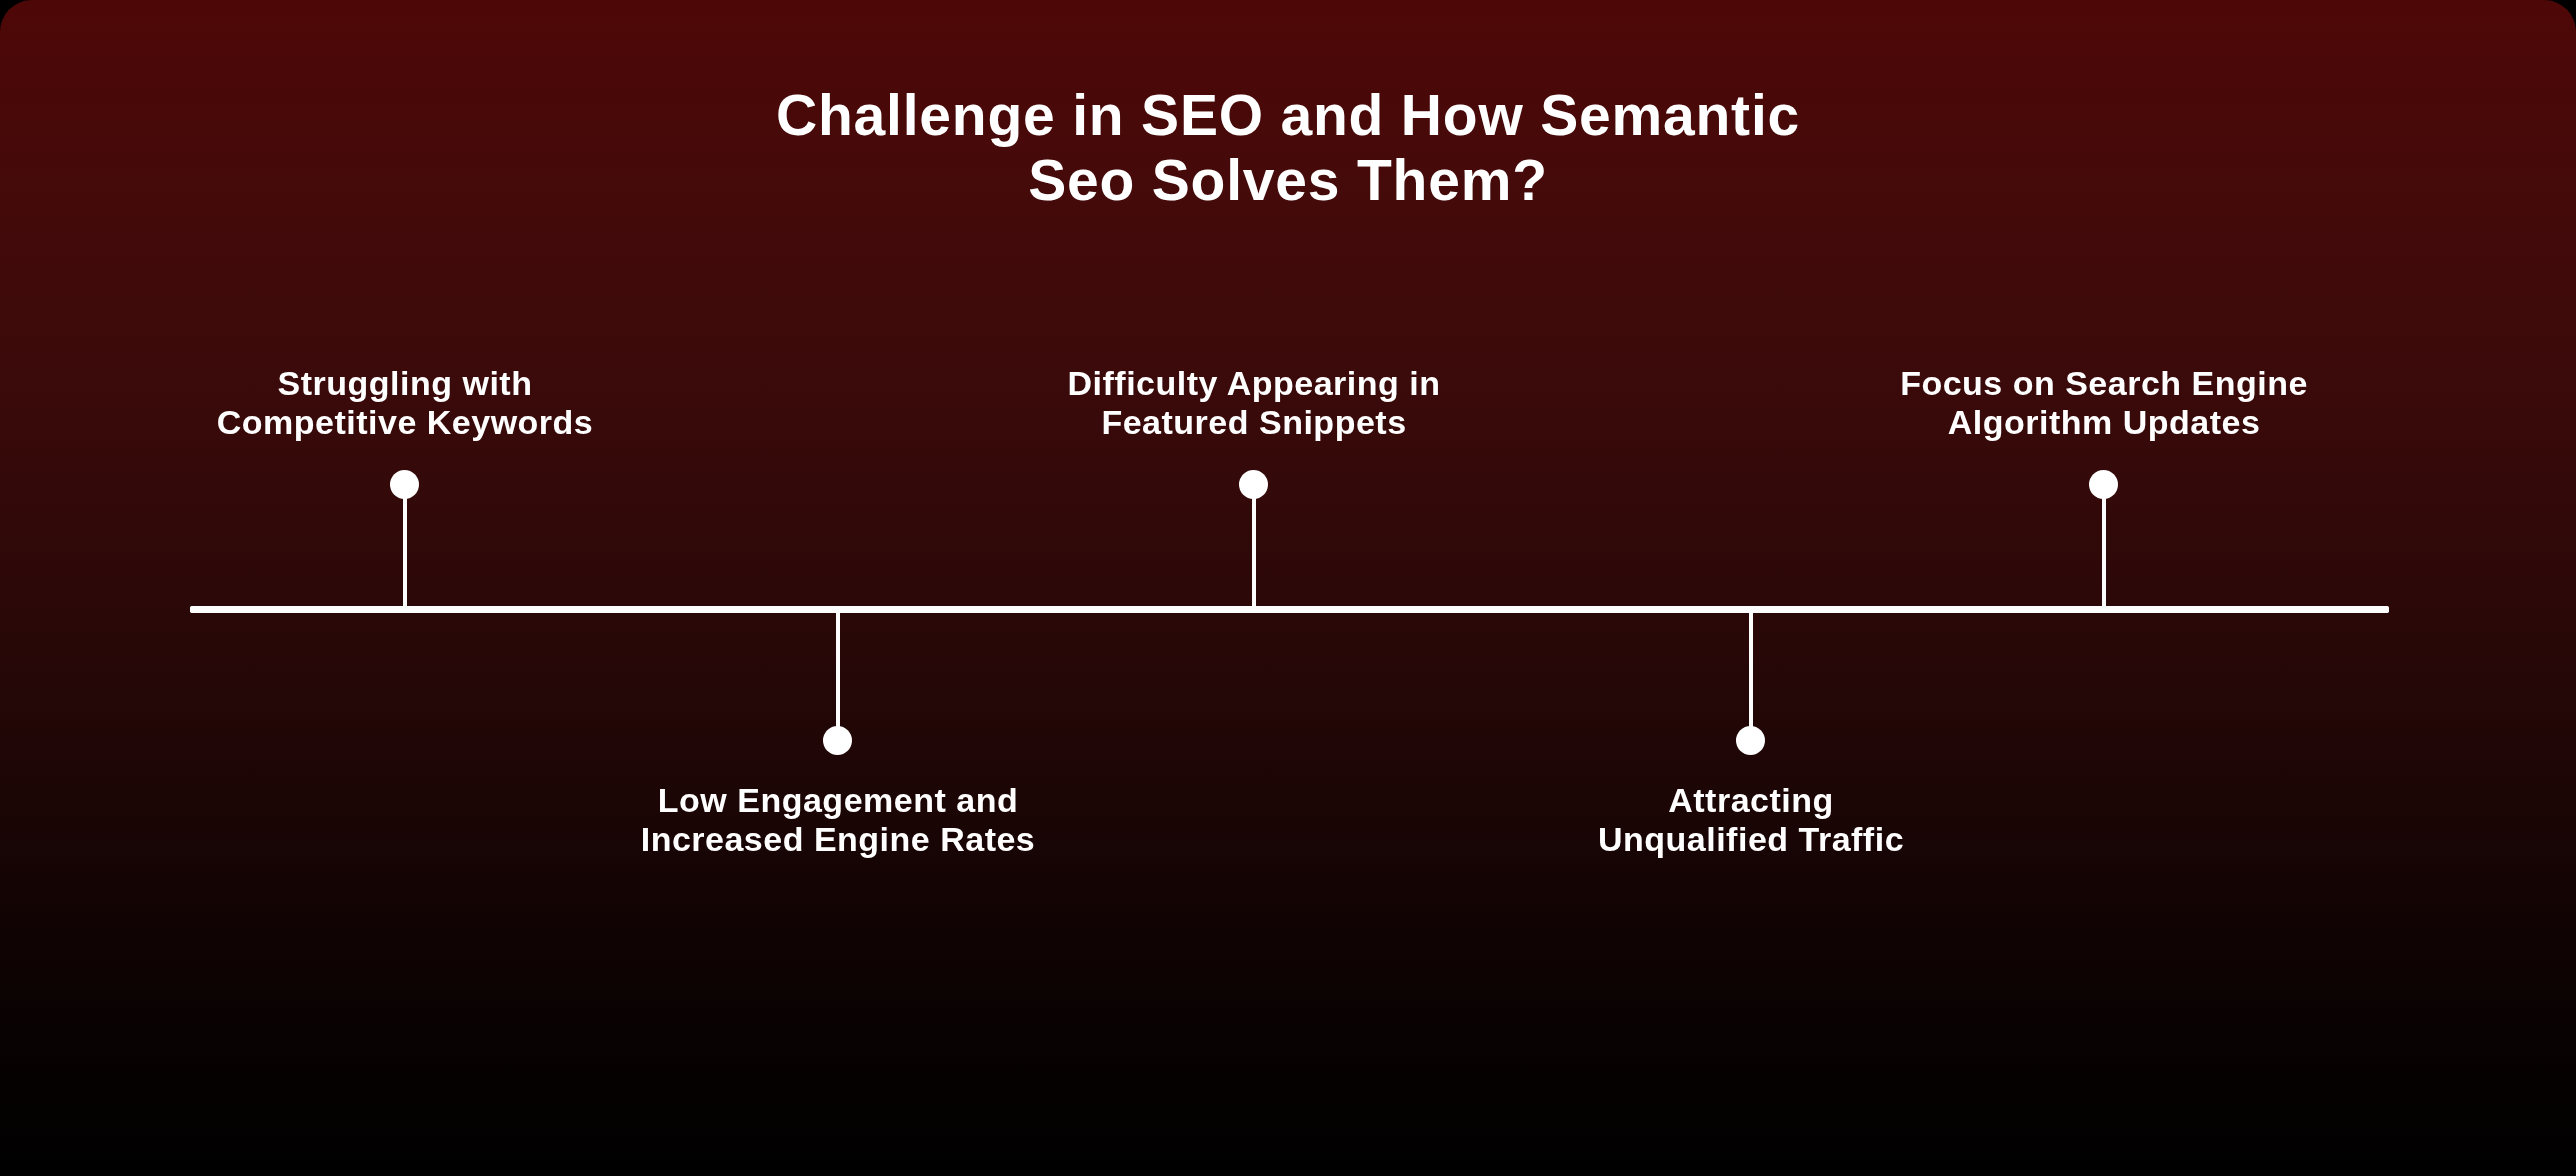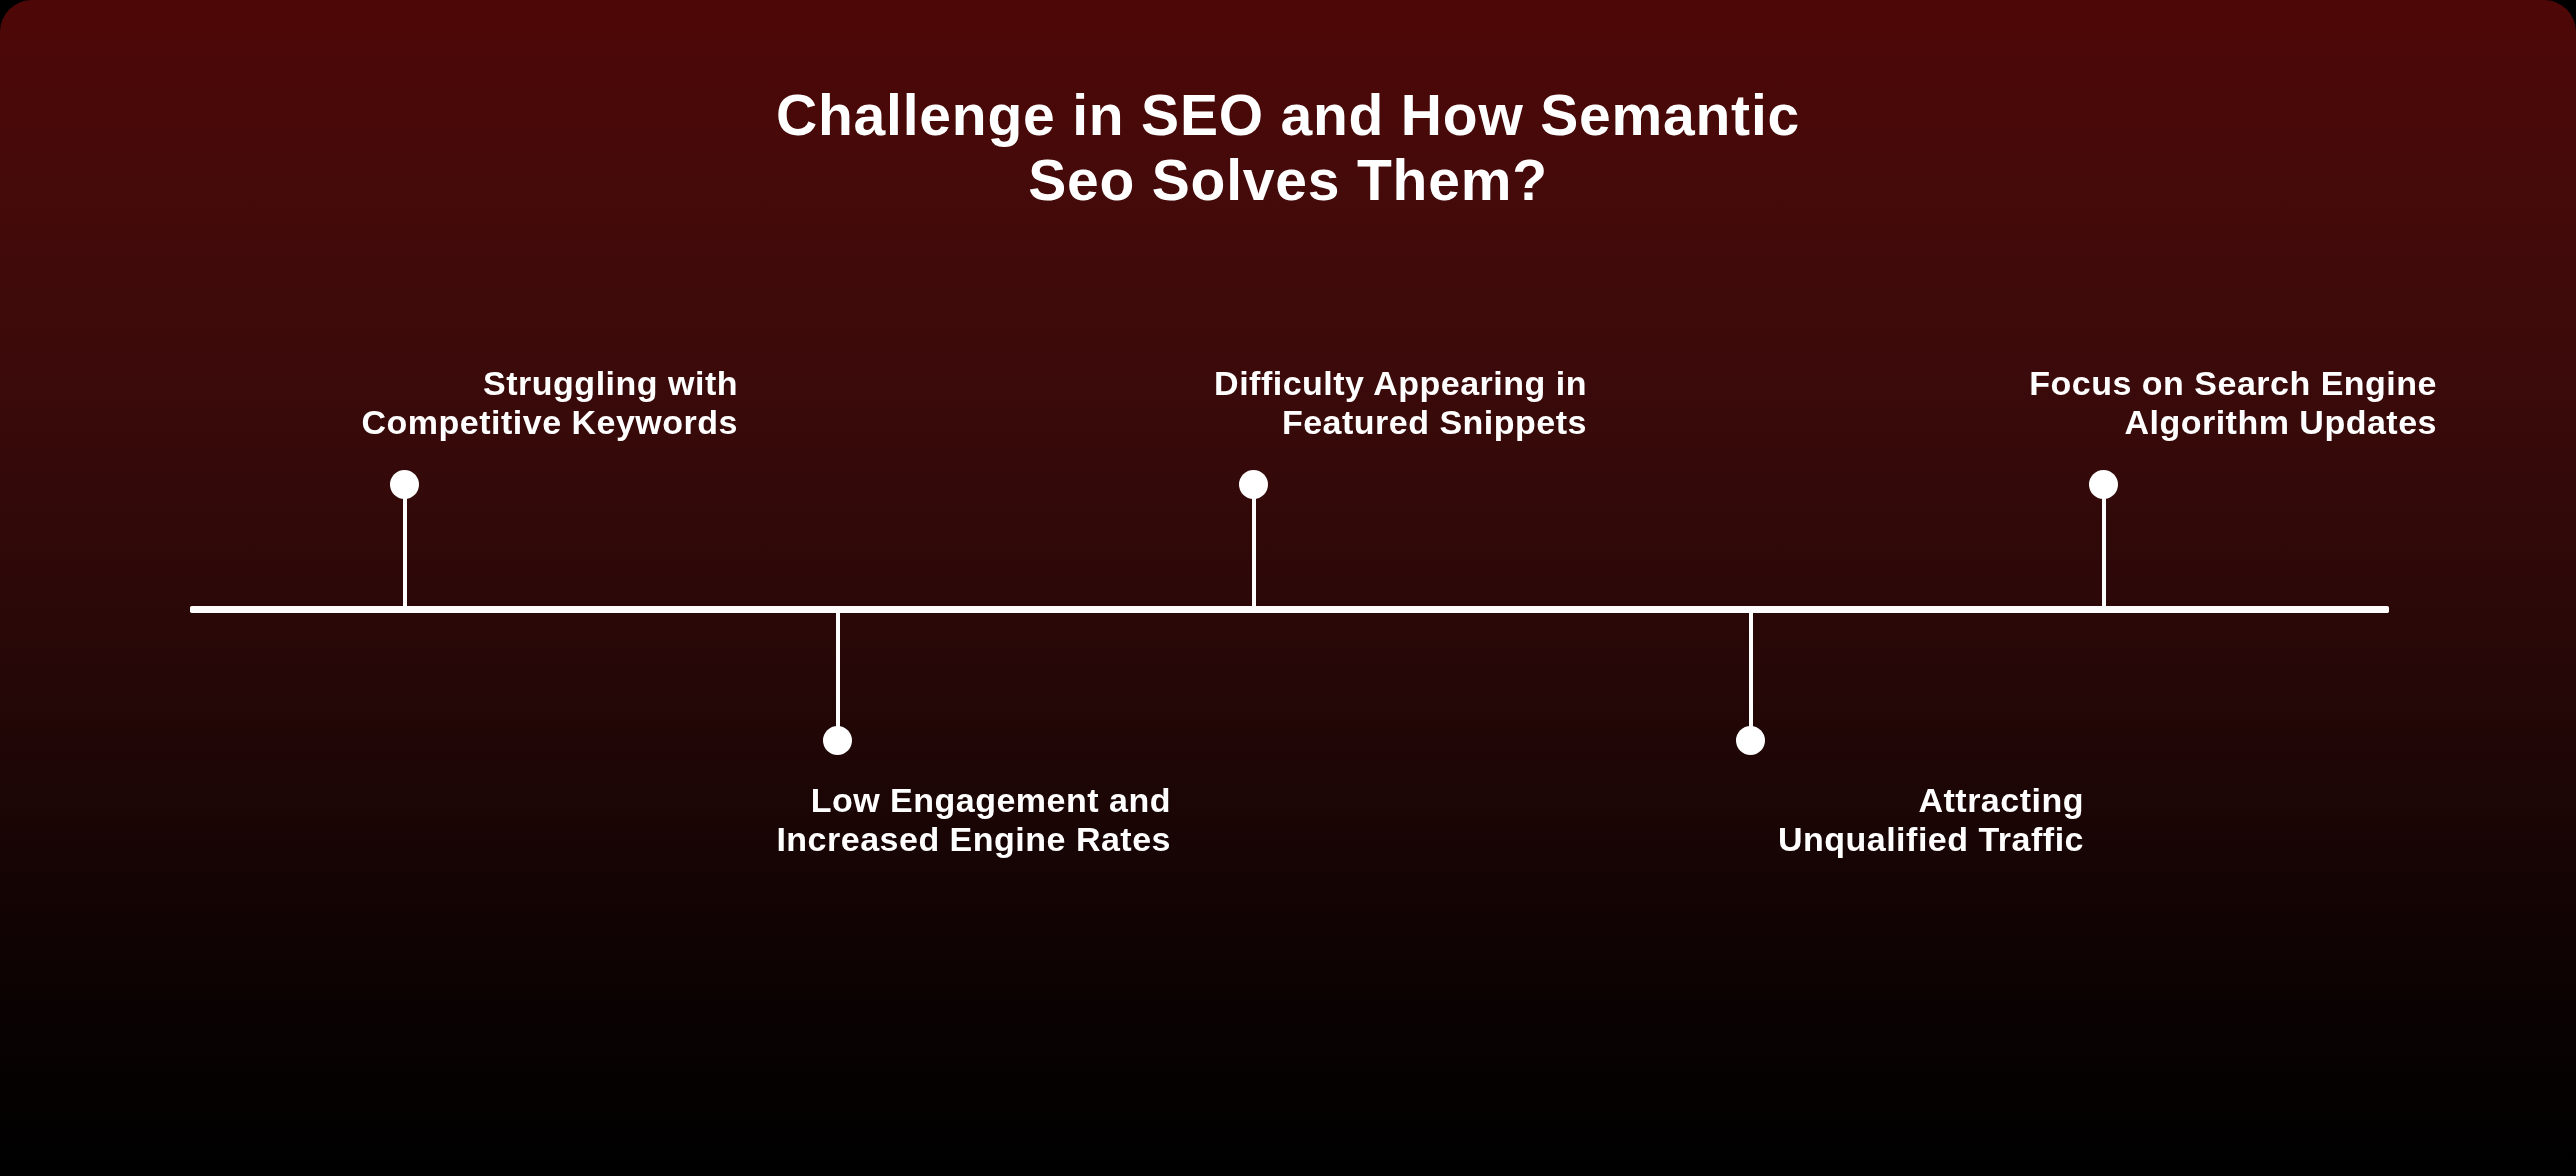--- a/index.html
+++ b/index.html
@@ -62,21 +62,21 @@
     border-radius: 50%;
     background: #ffffff;
     left: calc(var(--x) - 14.6px);
   }
   .milestone.top .dot    { top: 470px; }
   .milestone.bottom .dot { top: 726px; }
   .milestone .label {
     position: absolute;
     left: calc(var(--x) - 333px);
     width: 666px;
-    text-align: right;
+    text-align: center;
     color: #ffffff;
     font-size: 34px;
     line-height: 39px;
     font-weight: 600;
     letter-spacing: 0.5px;
     white-space: pre-line;
   }
   .milestone.top .label    { top: 364px; }
   .milestone.bottom .label { top: 781px; }
 </style>

